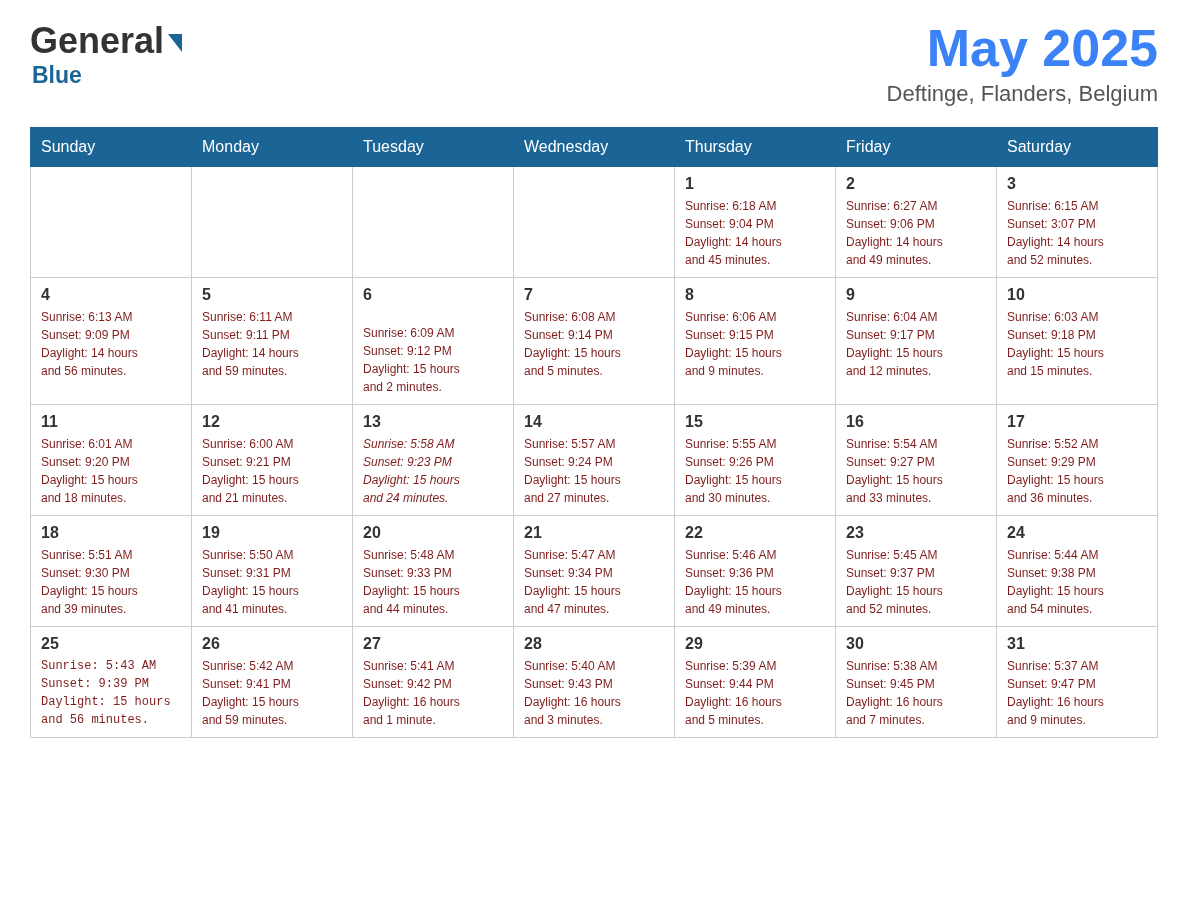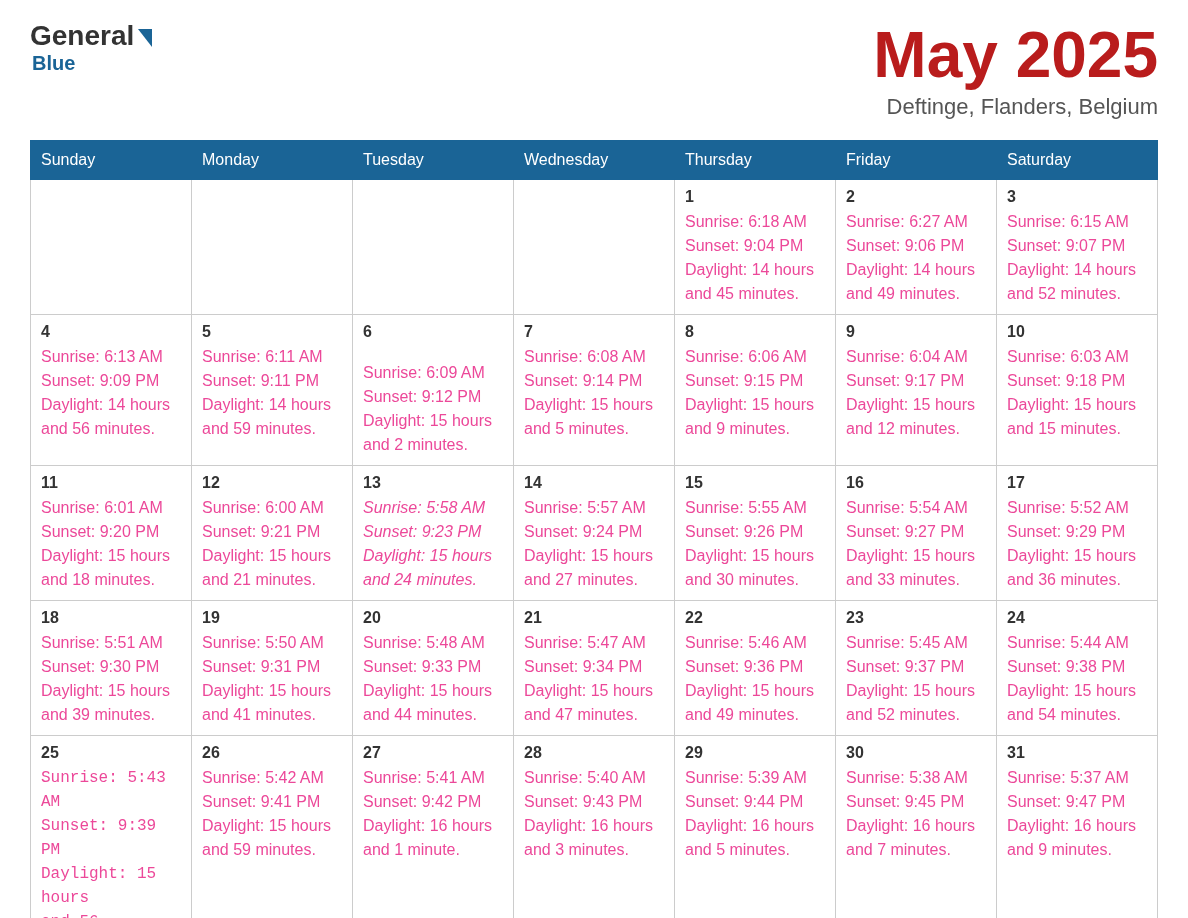--- a/index.html
+++ b/index.html
@@ -20,46 +20,46 @@
     .logo {
       display: flex;
       flex-direction: column;
       align-items: flex-start;
     }
     .logo-top {
       display: flex;
       align-items: center;
     }
     .logo-general {
-      font-size: 28px;
+      font-size: 36px;
       font-weight: bold;
       color: #333;
     }
     .logo-arrow {
       width: 0;
       height: 0;
       border-left: 14px solid transparent;
       border-right: 0px solid transparent;
       border-top: 18px solid #1a6496;
       margin-left: 4px;
       margin-top: 4px;
     }
     .logo-blue {
-      font-size: 20px;
+      font-size: 23px;
       font-weight: bold;
       color: #1a6496;
       margin-left: 2px;
     }
     .title-section {
       text-align: right;
     }
     .month-title {
-      font-size: 64px;
+      font-size: 52px;
       font-weight: bold;
-      color: #b91c1c;
+      color: #3b82f6;
       line-height: 1.1;
     }
     .location {
       font-size: 22px;
       color: #555;
       margin-top: 4px;
       margin-left: 37px;
     }
     .calendar {
       width: 100%;
@@ -85,22 +85,22 @@
       color: #333;
     }
     .day-number {
       font-size: 16px;
       font-weight: bold;
       color: #333;
       display: block;
       margin-bottom: 4px;
     }
     .day-info {
-      font-size: 16px;
-      color: #ec4899;
+      font-size: 12px;
+      color: #7f1d1d;
       line-height: 1.5;
     }
     .empty-cell {
       background: #fff;
     }
     tr td {
       height: 110px;
     }
   </style>
 </head>
@@ -148,21 +148,21 @@
         <td>
           <span class="day-number">2</span>
           <div class="day-info" style="white-space: pre-line;">Sunrise: 6:27 AM
 Sunset: 9:06 PM
 Daylight: 14 hours
 and 49 minutes.</div>
         </td>
         <td>
           <span class="day-number">3</span>
           <div class="day-info" style="white-space: pre-line;">Sunrise: 6:15 AM
-Sunset: 9:07 PM
+Sunset: 3:07 PM
 Daylight: 14 hours
 and 52 minutes.</div>
         </td>
       </tr>
       <tr>
         <td>
           <span class="day-number">4</span>
           <div class="day-info" style="white-space: pre-line;">Sunrise: 6:13 AM
 Sunset: 9:09 PM
 Daylight: 14 hours

